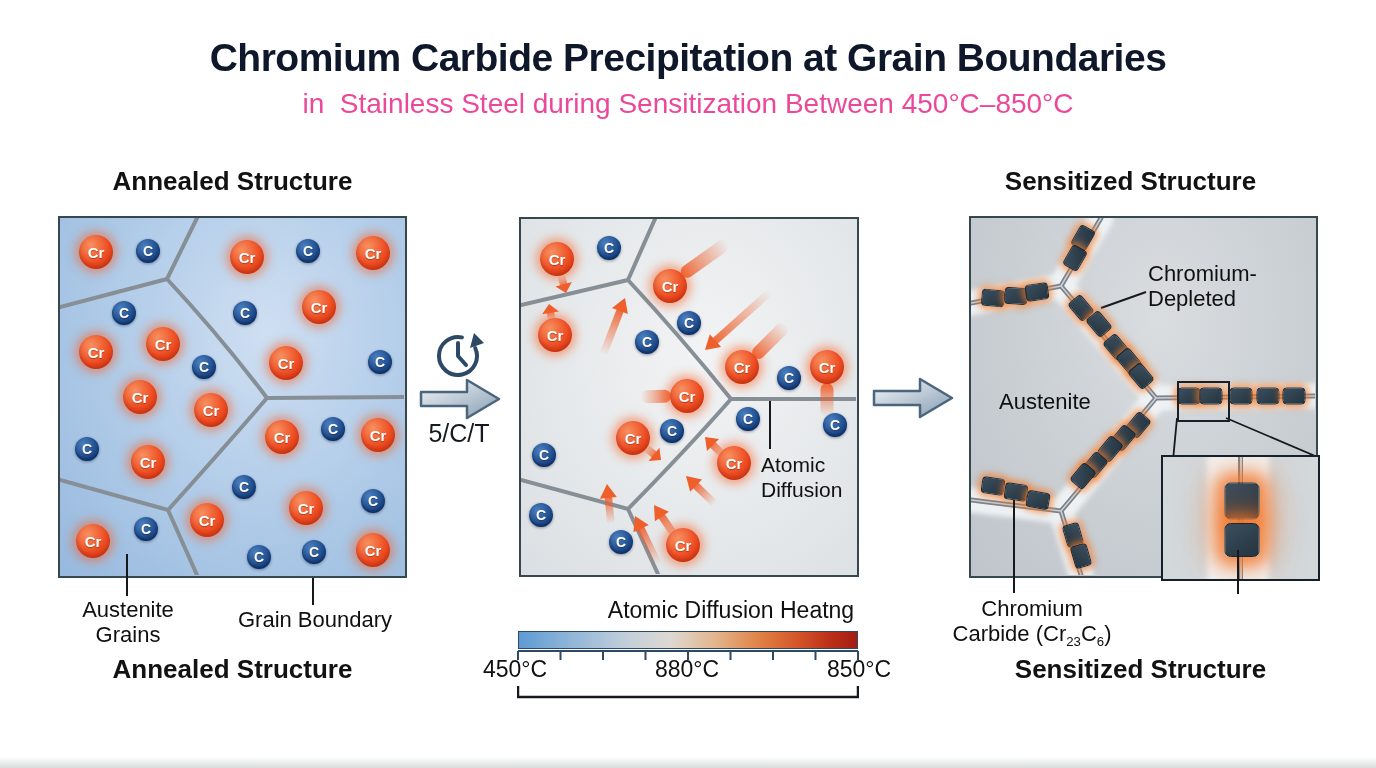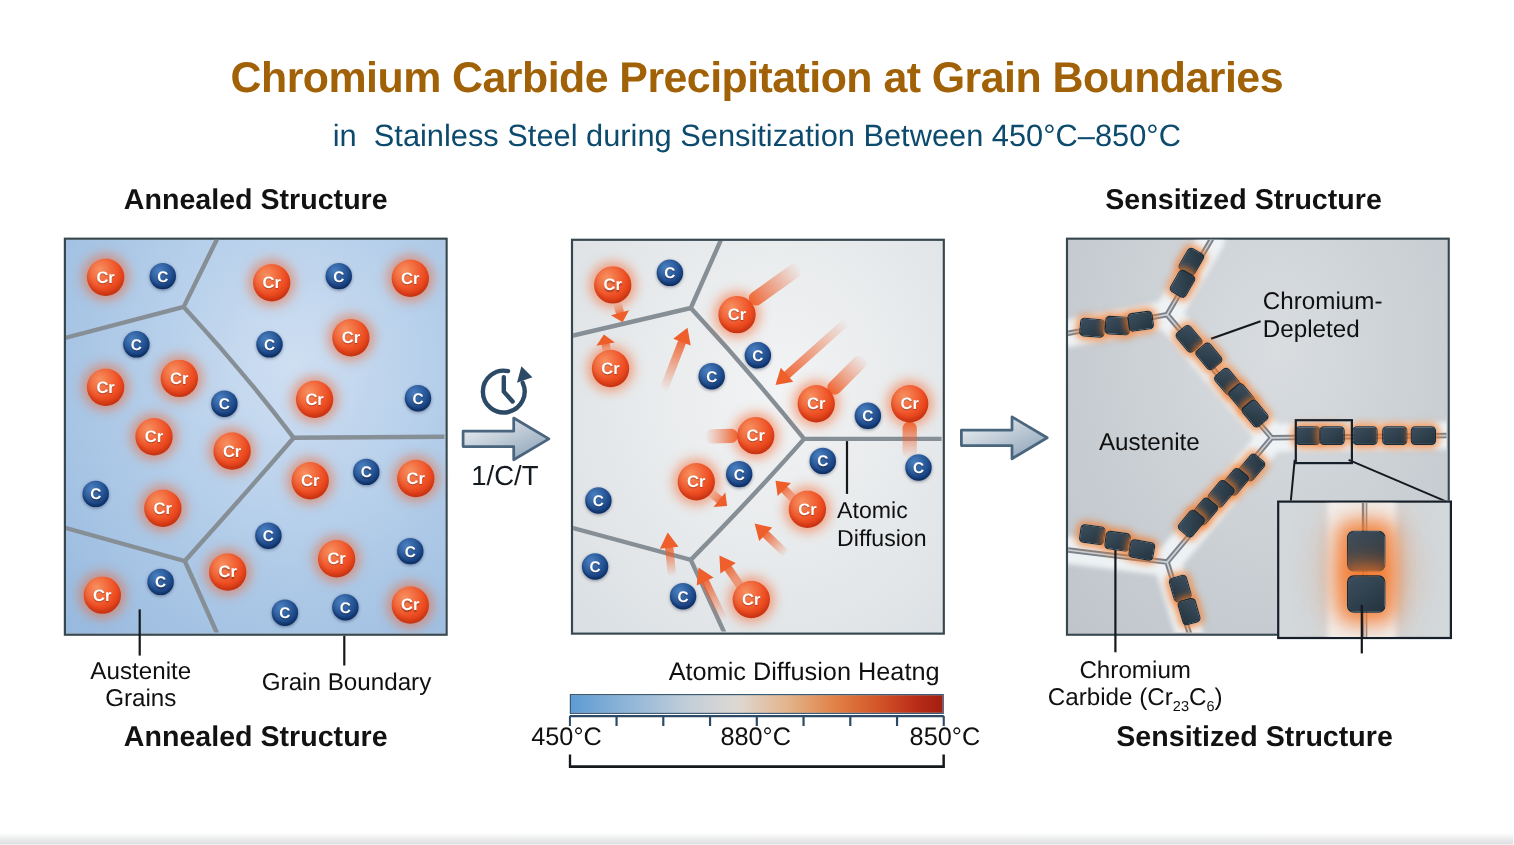--- a/index.html
+++ b/index.html
@@ -1,21 +1,21 @@
 <!DOCTYPE html>
 <html><head>
 <meta charset="utf-8">
 <style>
   html,body{margin:0;padding:0;background:#fff;}
   .stage{position:relative;width:1376px;height:768px;background:#ffffff;overflow:hidden;
          font-family:"Liberation Sans",sans-serif;color:#15191d;}
   .abs{position:absolute;}
   .center{text-align:center;}
-  .main-title{font-size:39px;font-weight:bold;letter-spacing:-0.5px;color:#a16207;margin:14px;}
-  .subtitle{font-size:28px;font-weight:400;color:#0c4a6e;white-space:pre-wrap;}
+  .main-title{font-size:39px;font-weight:bold;letter-spacing:-0.5px;color:#0f172a;margin:0;}
+  .subtitle{font-size:28px;font-weight:400;color:#ec4899;white-space:pre-wrap;}
   .panel-header{font-size:26px;font-weight:bold;color:#121212;}
   .panel-caption{font-size:26px;font-weight:bold;color:#121212;}
   .lbl{font-size:22px;color:#101010;line-height:1.12;}
   .panel{position:absolute;border:2.5px solid #37474f;box-sizing:border-box;}
   #panel1{left:58px;top:216px;width:349px;height:362px;
           background:radial-gradient(ellipse at 60% 32%,#cfdff2 0%,#b3cde9 48%,#97b9de 100%);}
   #panel2{left:519px;top:217px;width:340px;height:360px;
           background:radial-gradient(ellipse at 55% 38%,#f2f3f4 0%,#e6e9eb 55%,#dadfe3 100%);}
   #panel3{left:969px;top:216px;width:349px;height:362px;
           background:radial-gradient(ellipse at 55% 28%,#d9dde0 0%,#cacfd4 55%,#bfc5cb 100%);}
@@ -104,21 +104,21 @@
   </svg>
   <svg class="abs" style="left:419px;top:376px;" width="84" height="46" viewBox="0 0 84 46">
     <defs>
       <linearGradient id="arrGrad1" x1="0" y1="0" x2="0.9" y2="1">
         <stop offset="0" stop-color="#f4f6f8"></stop>
           <stop offset="1" stop-color="#8ba1b6"></stop>
       </linearGradient>
     </defs>
     <polygon points="2,16 48,16 48,4 80,23 48,42 48,30 2,30" fill="url(#arrGrad1)" stroke="#4a657e" stroke-width="2.5" stroke-linejoin="round"></polygon>
   </svg>
-  <div class="abs center" style="left:423px;top:419px;width:72px;font-size:25px;color:#141a20;">1/C/T</div>
+  <div class="abs center" style="left:423px;top:419px;width:72px;font-size:25px;color:#141a20;">5/C/T</div>
 
   <div id="panel2" class="panel">
     <svg class="bounds" id="p2-svg" width="335" height="355" viewBox="0 0 335 355">
       <path d="M134,0 L107,61 M107,61 L0,86 M107,61 Q160,118 210,180 L335,180 M210,180 Q166,230 107,290 L0,261 M107,290 L137,355" fill="none" stroke="#868e96" stroke-width="4" stroke-linecap="round"></path>
     <defs>
           <linearGradient id="ag-0" x1="0" y1="0" x2="1" y2="0">
             <stop offset="0" stop-color="#ee5f2c" stop-opacity="0"></stop>
             <stop offset="1" stop-color="#ee5f2c" stop-opacity="0.92"></stop>
           </linearGradient>
           <linearGradient id="ag-1" x1="0" y1="0" x2="1" y2="0">

